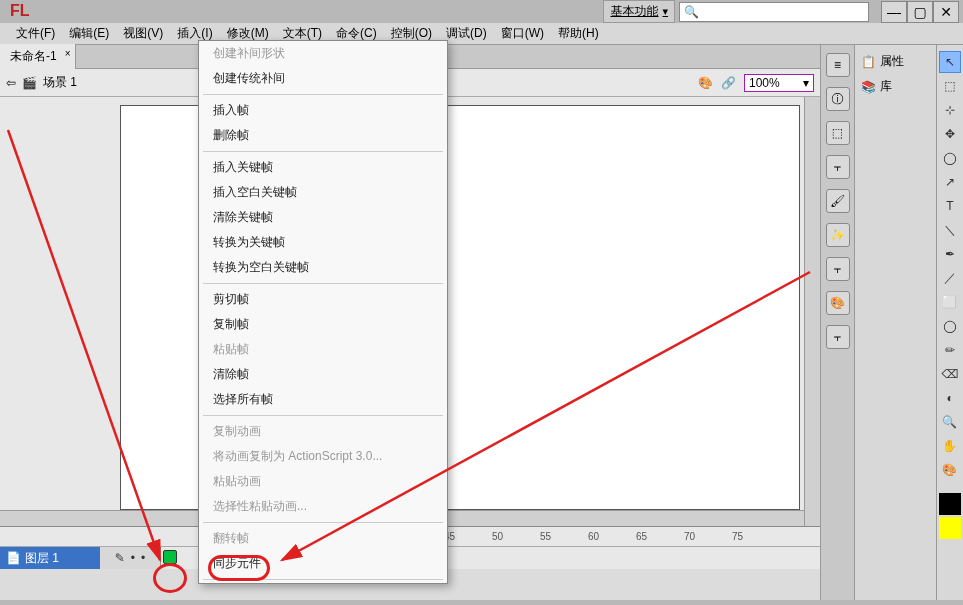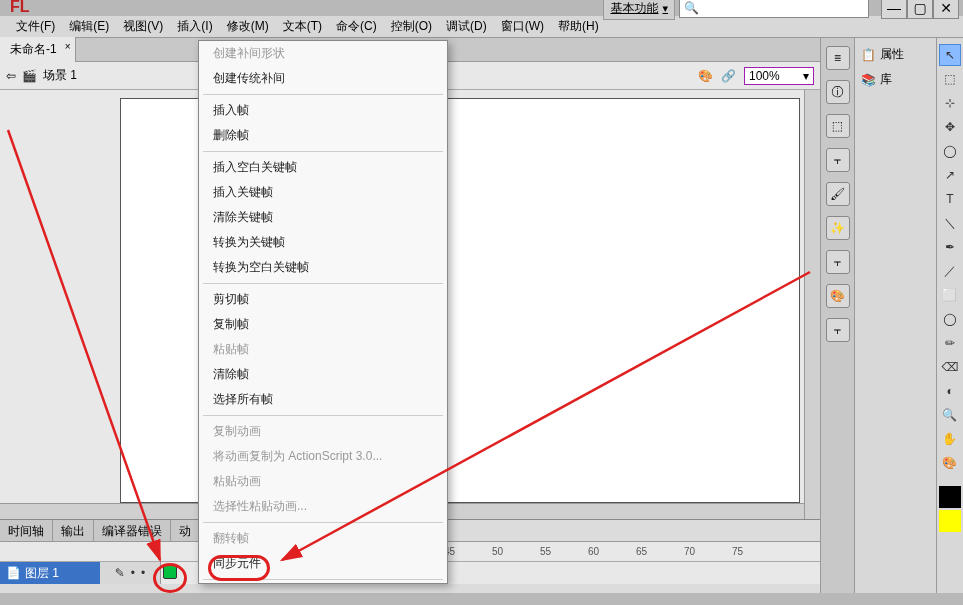--- a/index.html
+++ b/index.html
@@ -1,18 +1,18 @@
 <!DOCTYPE html>
 <html><head>
 <meta charset="utf-8">
 <style>
 * { margin: 0; padding: 0; box-sizing: border-box; font-family: "Microsoft YaHei", sans-serif; font-size: 12px; }
 body { width: 963px; height: 605px; background: #b8b8b8; overflow: hidden; position: relative; }
 
-.titlebar { height: 16px; background: #b8b8b8; display: flex; align-items: center; padding: 0 4px; }
+.titlebar { height: 23px; background: #b8b8b8; display: flex; align-items: center; padding: 0 4px; }
 .app-icon { width: 24px; height: 20px; color: #c02020; font-weight: bold; font-size: 16px; padding-left: 6px; }
 .title-right { margin-left: auto; display: flex; align-items: center; gap: 4px; }
 .workspace-dd { display: flex; align-items: center; gap: 4px; padding: 2px 6px; background: #cfcfcf; border: 1px solid #999; text-decoration: underline; }
 .search-box { width: 190px; height: 20px; background: #fff; border: 1px solid #888; display: flex; align-items: center; padding: 0 4px; }
 .search-box input { border: none; outline: none; flex: 1; }
 .win-controls { display: flex; margin-left: 8px; }
 .win-btn { width: 26px; height: 22px; border: 1px solid #888; background: #d8d8d8; display: flex; align-items: center; justify-content: center; font-size: 14px; }
 
 .menubar { height: 22px; background: #d8d8d8; border-bottom: 1px solid #999; display: flex; align-items: center; padding: 0 16px; gap: 14px; }
 .menubar span { white-space: nowrap; }
@@ -127,26 +127,20 @@
       </div>
     </div>
 
     <div class="stage-area">
       <div class="stage-canvas"></div>
       <div class="stage-scroll-v"></div>
       <div class="stage-scroll-h"></div>
     </div>
 
     <div class="timeline">
-      <div class="tl-tabs">
-        <div class="tl-tab">时间轴</div>
-        <div class="tl-tab">输出</div>
-        <div class="tl-tab">编译器错误</div>
-        <div class="tl-tab">动</div>
-      </div>
       <div class="tl-ruler">
         <span style="left:348px">35</span>
         <span style="left:396px">40</span>
         <span style="left:444px">45</span>
         <span style="left:492px">50</span>
         <span style="left:540px">55</span>
         <span style="left:588px">60</span>
         <span style="left:636px">65</span>
         <span style="left:684px">70</span>
         <span style="left:732px">75</span>
@@ -217,22 +211,22 @@
 
 </div>
 
 <div class="ctx-menu" id="ctx">
     <div class="ctx-item disabled">创建补间形状</div>
     <div class="ctx-item">创建传统补间</div>
     <div class="ctx-sep"></div>
     <div class="ctx-item">插入帧</div>
     <div class="ctx-item">删除帧</div>
     <div class="ctx-sep"></div>
+    <div class="ctx-item">插入关键帧</div>
     <div class="ctx-item">插入空白关键帧</div>
-    <div class="ctx-item">插入关键帧</div>
     <div class="ctx-item">清除关键帧</div>
     <div class="ctx-item">转换为关键帧</div>
     <div class="ctx-item">转换为空白关键帧</div>
     <div class="ctx-sep"></div>
     <div class="ctx-item">剪切帧</div>
     <div class="ctx-item">复制帧</div>
     <div class="ctx-item disabled">粘贴帧</div>
     <div class="ctx-item">清除帧</div>
     <div class="ctx-item">选择所有帧</div>
     <div class="ctx-sep"></div>

